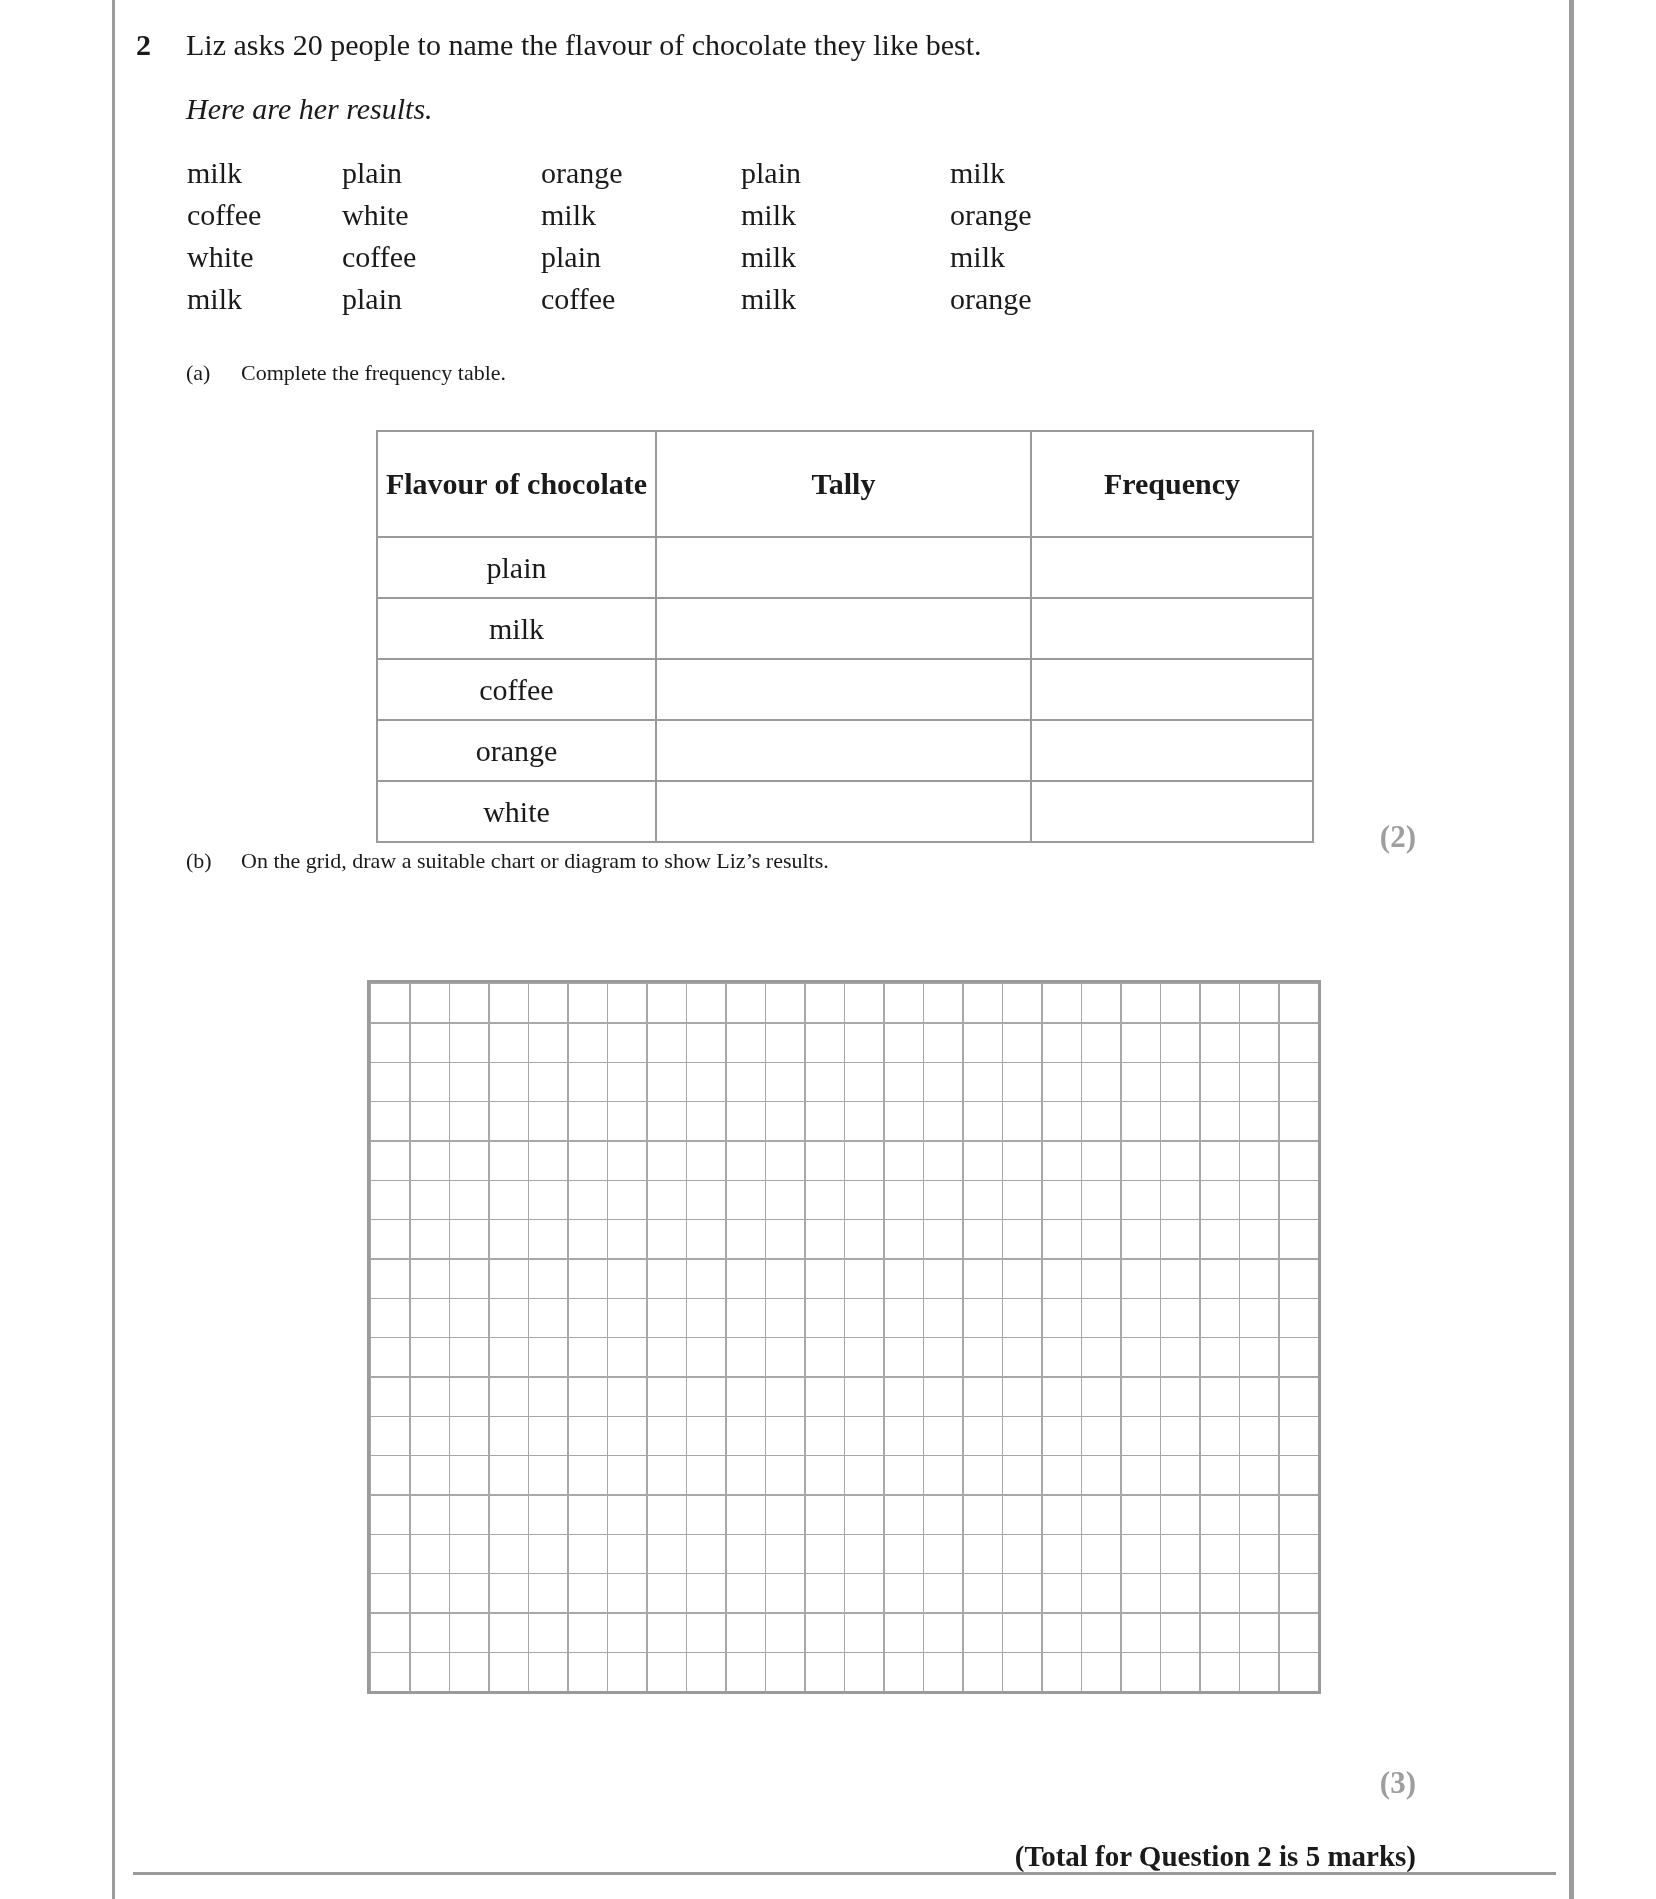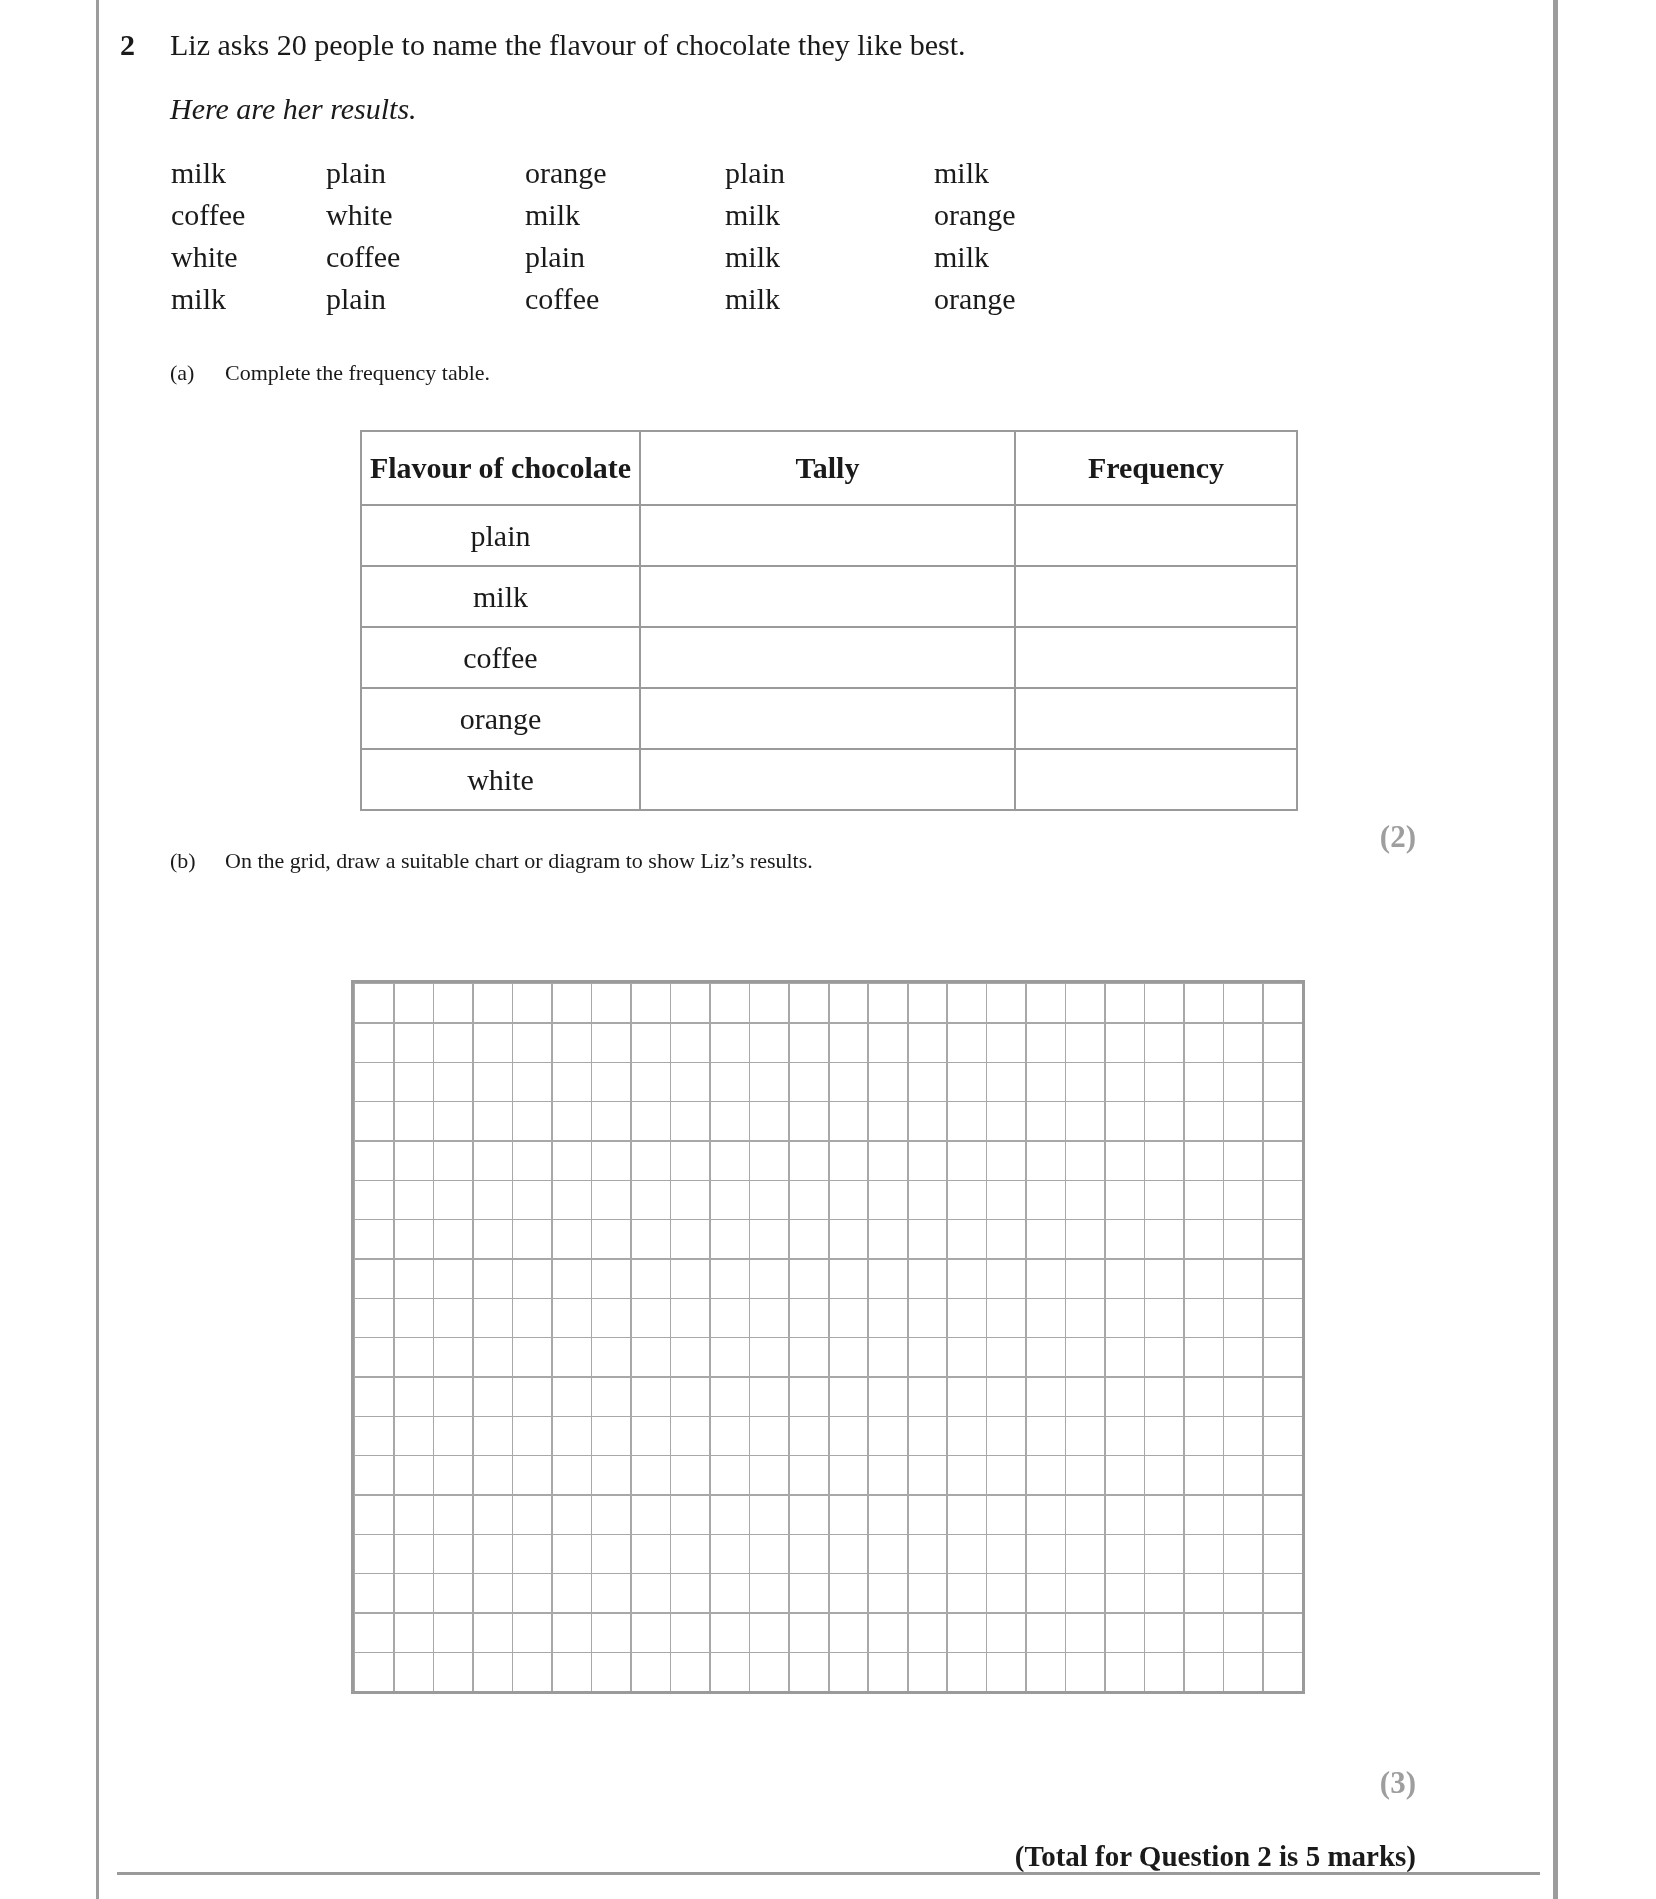--- a/index.html
+++ b/index.html
@@ -4,21 +4,21 @@
 <style>
   html, body { margin: 0; padding: 0; }
   body {
     width: 1656px; height: 1899px;
     position: relative;
     background: #ffffff;
     font-family: "Liberation Serif", "DejaVu Serif", serif;
     color: #1a1a1a;
     overflow: hidden;
   }
-  .abs { position: absolute; }
+  .abs { position: absolute; margin-left: 16px; }
 
   
   .bar-left  { left: 96px;  top: 0; width: 3px; height: 1899px; background: #9c9c9c; }
   .bar-right { left: 1553px; top: 0; width: 5px; height: 1899px; background: #9c9c9c; }
 
   
   .qline { left: 120px; top: 24px; font-size: 30px; line-height: 42px; white-space: nowrap; }
   .qnum  { font-weight: bold; display: inline-block; width: 50px; }
 
   .intro { left: 170px; top: 88px; font-size: 30px; line-height: 42px; white-space: nowrap; font-style: italic; }
@@ -47,21 +47,21 @@
   .freq-table th, .freq-table td {
     border: 2px solid #9a9a9a;
     text-align: center;
     vertical-align: middle;
     padding: 0;
   }
   .freq-table th { font-weight: bold; line-height: 1.35; }
   .col-flavour { width: 279px; }
   .col-tally   { width: 375px; }
   .col-freq    { width: 282px; }
-  .head-row    { height: 74px; }
+  .head-row    { height: 106px; }
   .data-row    { height: 61px; }
   .head-flavour { padding: 0 30px; }
 
   
   .marks { font-size: 31px; font-weight: bold; color: #9e9e9e; line-height: 42px; }
   .marks-a { right: 240px; top: 816px; }
   .marks-b { right: 240px; top: 1762px; }
 
   
   .drawing-grid {

